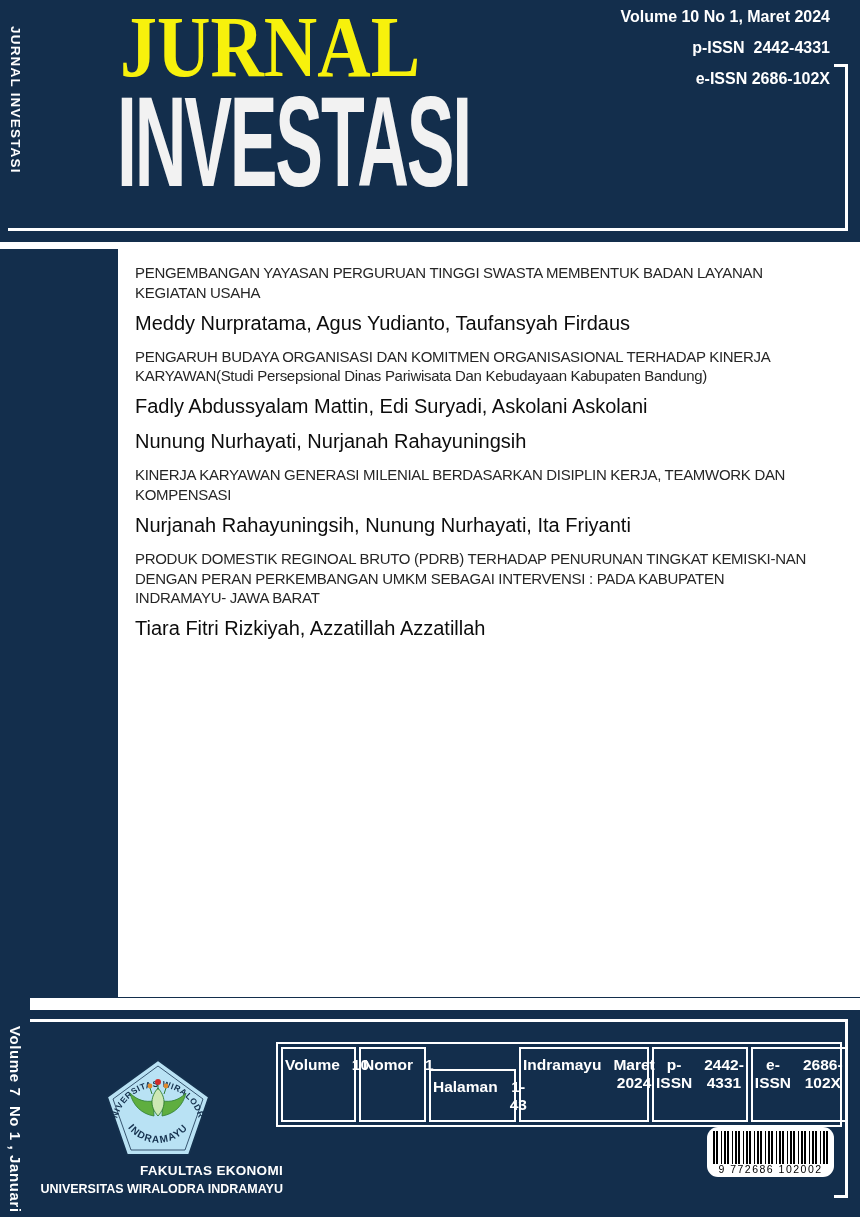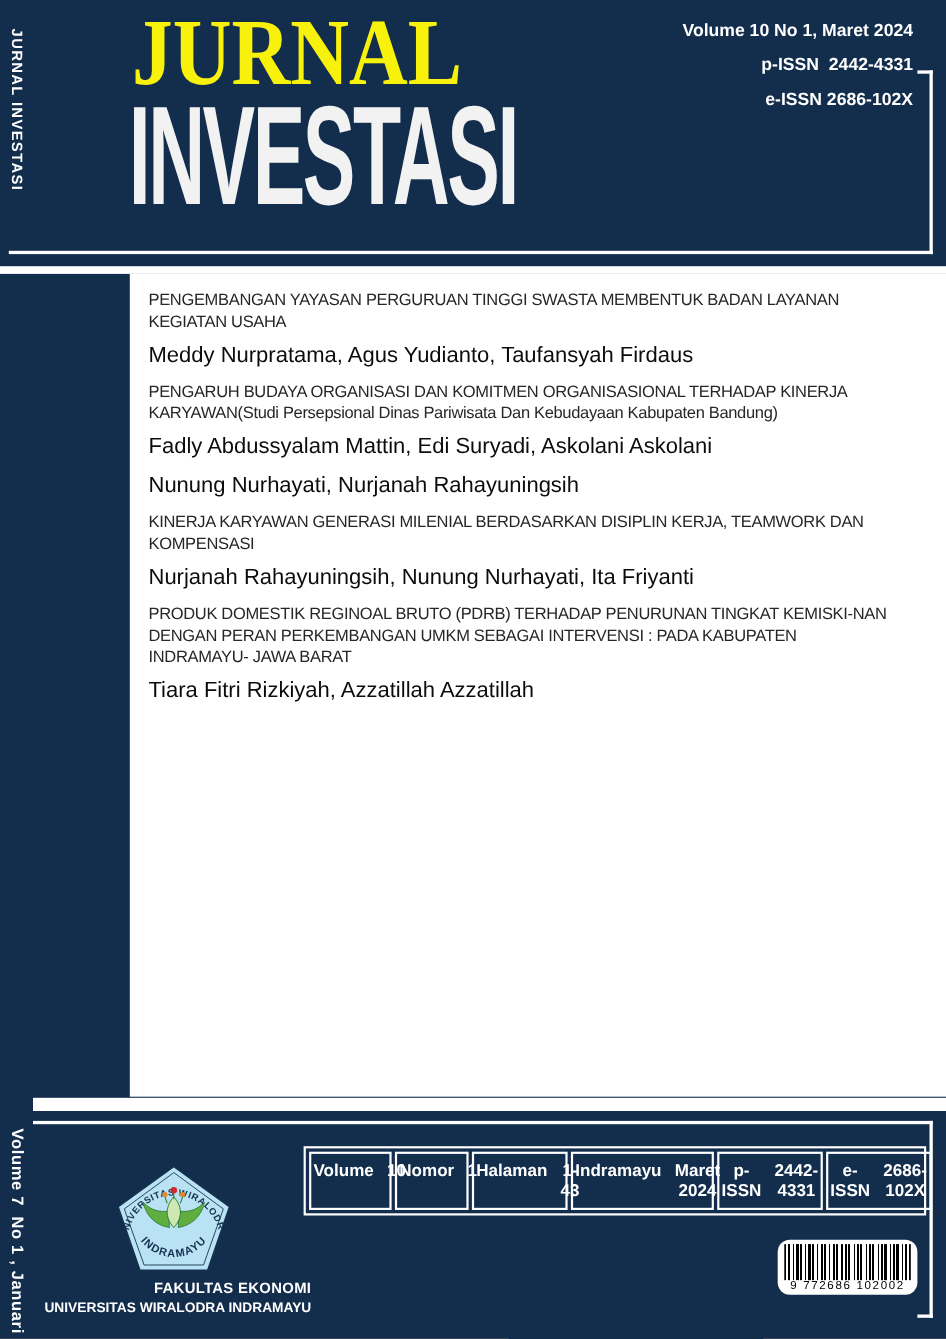--- a/index.html
+++ b/index.html
@@ -7,21 +7,21 @@
         font-family:"Liberation Sans",sans-serif;}
 
   
   .spine-top{position:absolute;left:8px;top:26px;writing-mode:vertical-rl;color:#fff;
              font-weight:bold;font-size:13.5px;letter-spacing:1.2px;white-space:pre;}
   .spine-bottom{position:absolute;left:7px;top:1026px;writing-mode:vertical-rl;color:#fff;
              font-weight:bold;font-size:15px;letter-spacing:.6px;white-space:pre;}
 
   
   .hdr-meta{position:absolute;top:8px;right:30px;text-align:right;color:#fff;font-weight:bold;
-            font-size:16px;display:flex;flex-direction:column;gap:13px;white-space:pre;margin-top:12px;}
+            font-size:16px;display:flex;flex-direction:column;gap:13px;white-space:pre;}
   .title-jurnal{position:absolute;left:120px;top:4px;color:#f7f10c;line-height:1;
             font-family:"Liberation Serif",serif;font-weight:bold;font-size:86px;
             transform:scaleX(.86);transform-origin:left top;}
   .title-investasi{position:absolute;left:117px;top:78px;color:#f2f2f2;line-height:1;
             font-weight:bold;font-size:128px;letter-spacing:-4px;
             transform:scaleX(.56);transform-origin:left top;}
 
   
   .rule{position:absolute;background:#fff;}
   .rule-thin-top{left:8px;top:228px;width:840px;height:3px;}
@@ -39,21 +39,21 @@
   .article{width:680px;}
   .article .title{font-size:15px;letter-spacing:-.3px;color:#262626;line-height:1.32;
                   margin:0 0 9px 0;}
   .article .authors{font-size:20px;font-weight:normal;color:#0c0c0c;margin:0 0 12px 0;}
 
   
   .info-table{position:absolute;left:276px;top:1042px;width:566px;border:2px solid #fff;
               padding:3px;display:flex;gap:3px;box-sizing:border-box;}
   .cell{border:2px solid #fff;color:#fff;font-weight:bold;font-size:15.5px;text-align:center;
         padding:7px 2px 6px;display:flex;flex-direction:row;gap:12px;box-sizing:border-box;}
-  .cell:nth-child(1){width:75px;} .cell:nth-child(2){width:67px;} .cell:nth-child(3){width:87px;}
+  .cell:nth-child(1){width:75px;} .cell:nth-child(2){width:67px;} .cell:nth-child(3){width:87px;margin-top:22px;}
   .cell:nth-child(4){width:130px;} .cell:nth-child(5){width:104px;} .cell:nth-child(6){flex:1;}
 
   
   .logo{position:absolute;left:104px;top:1058px;}
   .faculty{position:absolute;left:33px;top:1163px;width:250px;text-align:right;color:#fff;
            font-weight:bold;}
   .faculty .l1{font-size:13.5px;letter-spacing:.3px;margin-bottom:4px;}
   .faculty .l2{font-size:12.5px;}
 
   

